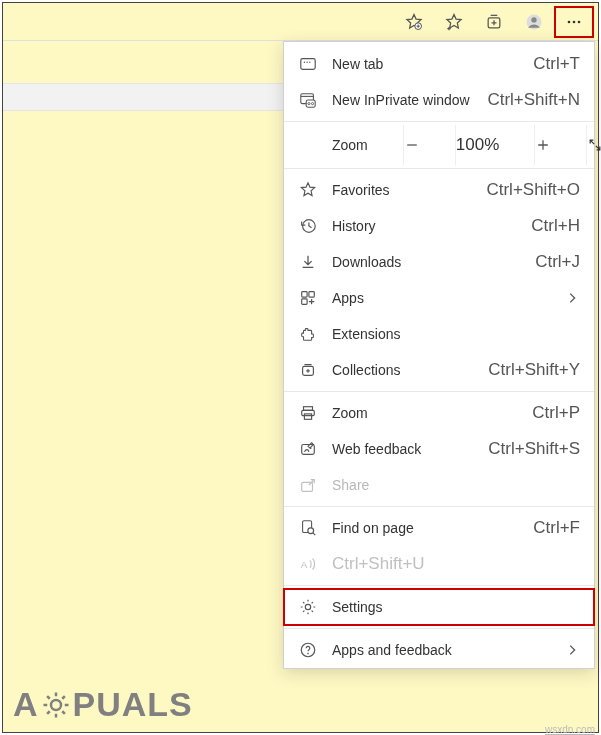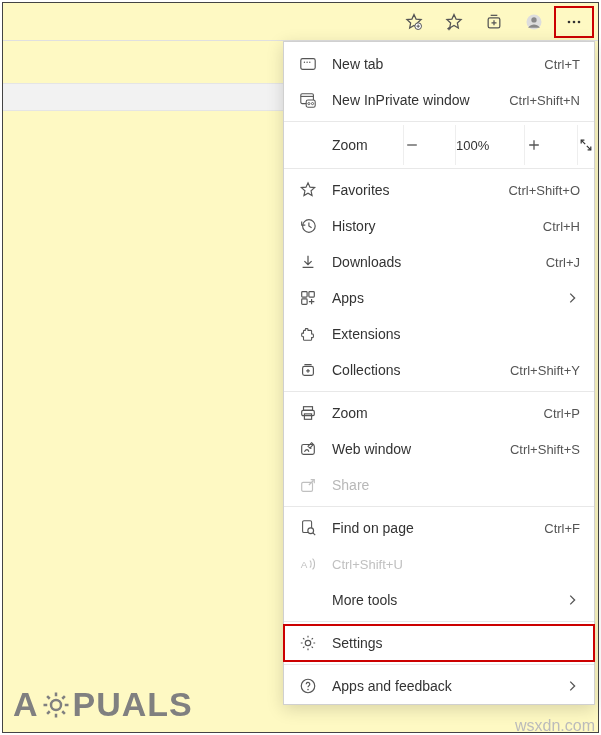--- a/index.html
+++ b/index.html
@@ -80,21 +80,21 @@
     height: 20px;
     margin-right: 14px;
     display: flex;
     align-items: center;
     justify-content: center;
     color: #555;
     flex-shrink: 0;
   }
   .mitem.disabled .micon { color: #c0c0c0; }
   .mitem .mlabel { flex: 1; }
-  .mitem .mshort { color: #555; font-size: 13px; }
+  .mitem .mshort { color: #555; font-size: 17px; }
   .mitem.disabled .mshort { color: #c0c0c0; }
   .mitem .chev {
     width: 16px; height:16px;
     display:flex; align-items:center; justify-content:center;
     color:#555;
   }
   .mitem.no-icon .micon { visibility: hidden; }
   .sep {
     height: 1px;
     background: #e8e8e8;
@@ -120,21 +120,21 @@
     align-items: center;
     justify-content: center;
     color: #555;
   }
   .zoom-val {
     width: 54px;
     border-left: 1px solid #eee;
     display: flex;
     align-items: center;
     justify-content: center;
-    font-size: 13px;
+    font-size: 17px;
   }
   .zoom-full {
     width: 42px;
     border-left: 1px solid #eee;
     display: flex;
     align-items: center;
     justify-content: center;
   }
   .settings-hl {
     outline: 2px solid #c00;
@@ -155,22 +155,23 @@
   .watermark .gear {
     display: inline-flex;
     width: 34px; height:34px;
     align-items:center; justify-content:center;
     color:#808080;
   }
   .srcmark {
     position: absolute;
     right: 6px;
     bottom: 0px;
-    font-size: 16px;
+    font-size: 10px;
     color: #bbb;
+    text-decoration: underline;
   }
 </style>
 </head>
 <body>
 
 <div class="frame">
 
   <div class="toolbar">
     <div class="tbtn">
       <svg viewBox="0 0 24 24">
@@ -351,21 +352,21 @@
 
     <div class="mitem">
       <span class="micon">
           <svg viewBox="0 0 20 20" width="18" height="18">
             <rect x="3" y="5" width="14" height="11" rx="2" fill="none" stroke="currentColor" stroke-width="1.3"></rect>
             <path d="M6 13c2-3 4-3 5 0" stroke="currentColor" stroke-width="1.3" fill="none"></path>
             <circle cx="13" cy="9" r="1" fill="currentColor"></circle>
             <path d="M14 3l2 2-4 4-2-2z" fill="none" stroke="currentColor" stroke-width="1.2"></path>
           </svg>
         </span>
-      <span class="mlabel">Web window</span>
+      <span class="mlabel">Web feedback</span>
       <span class="mshort">Ctrl+Shift+S</span>
     </div>
 
     <div class="mitem disabled">
       <span class="micon">
           <svg viewBox="0 0 20 20" width="18" height="18">
             <rect x="3" y="7" width="12" height="10" rx="1.5" fill="none" stroke="currentColor" stroke-width="1.3"></rect>
             <path d="M11 10l5-5M13 4h4v4" stroke="currentColor" stroke-width="1.3" fill="none"></path>
           </svg>
         </span>
@@ -389,29 +390,20 @@
     <div class="mitem disabled">
       <span class="micon">
           <svg viewBox="0 0 20 20" width="18" height="18">
             <text x="2" y="14" font-size="11" font-family="Arial" fill="currentColor">A</text>
             <path d="M12 6c2 1 2 7 0 8M15 4c3 2 3 10 0 12" stroke="currentColor" stroke-width="1.2" fill="none"></path>
           </svg>
         </span>
       <span class="mshort">Ctrl+Shift+U</span>
     </div>
 
-    <div class="mitem no-icon">
-      <span class="micon"></span>
-      <span class="mlabel">More tools</span>
-      <span class="chev">
-          <svg viewBox="0 0 16 16" width="14" height="14">
-            <path d="M6 3l5 5-5 5" fill="none" stroke="currentColor" stroke-width="1.5"></path>
-          </svg>
-        </span>
-    </div>
 
     <div class="sep"></div>
 
     <div class="mitem settings-hl">
       <span class="micon">
           <svg viewBox="0 0 20 20" width="18" height="18">
             <circle cx="10" cy="10" r="3" fill="none" stroke="currentColor" stroke-width="1.3"></circle>
             <path d="M10 2v2M10 16v2M2 10h2M16 10h2M4.5 4.5l1.5 1.5M14 14l1.5 1.5M15.5 4.5L14 6M6 14l-1.5 1.5" stroke="currentColor" stroke-width="1.3"></path>
           </svg>
         </span>

